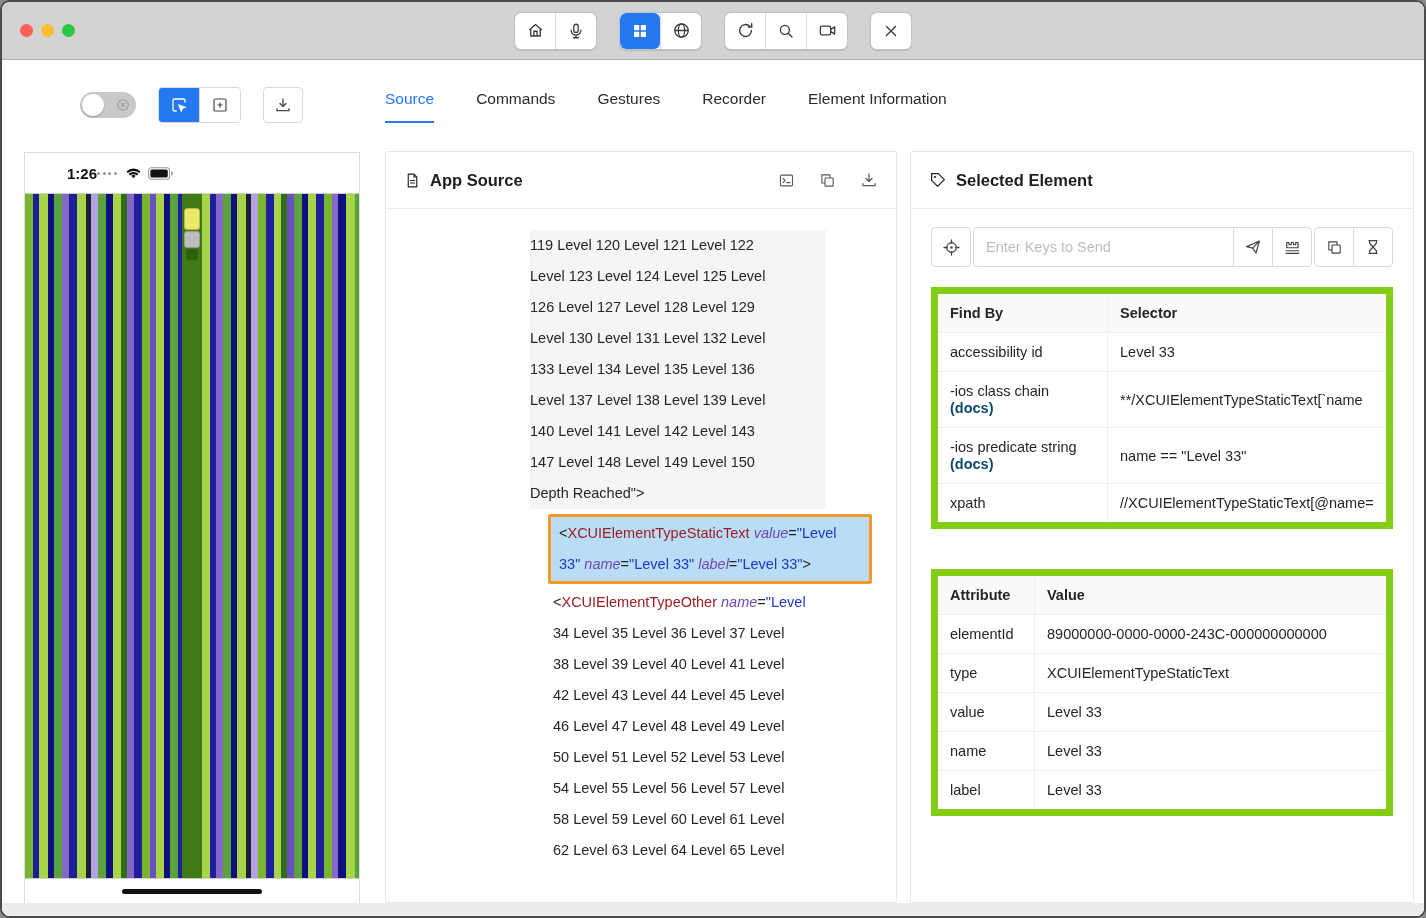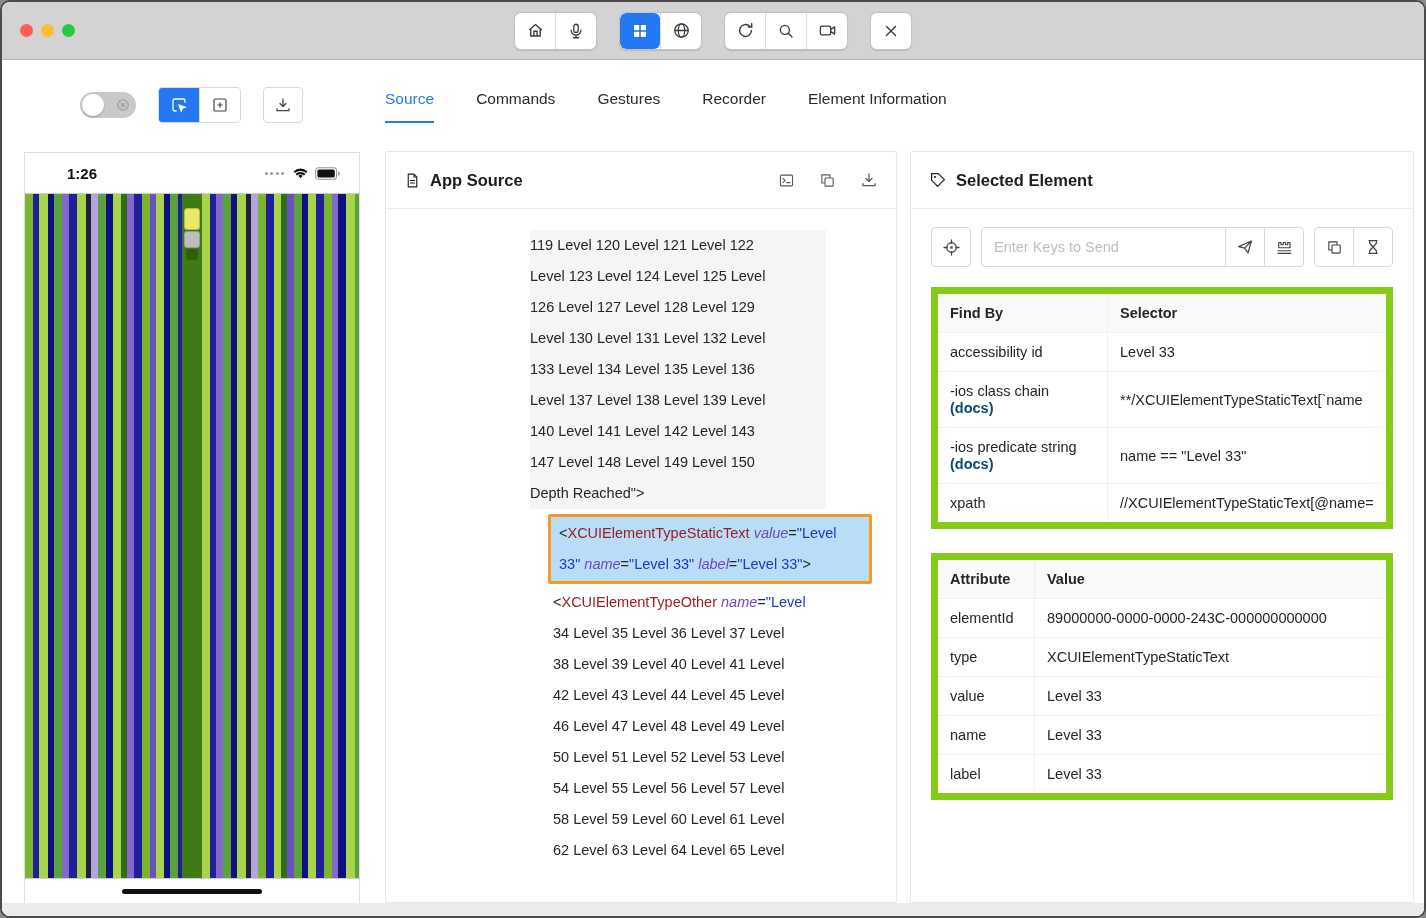--- a/index.html
+++ b/index.html
@@ -22,21 +22,21 @@
   .toggle{position:relative;width:56px;height:26px;background:#c9c9c9;border-radius:13px;cursor:pointer;}
   .toggle .knob{position:absolute;left:2px;top:2px;width:22px;height:22px;border-radius:50%;background:#fff;box-shadow:0 1px 2px rgba(0,0,0,.25);}
   .toggle .tg-ico{position:absolute;right:6px;top:6px;color:#9b9b9b;}
   .btn-group{display:flex;border-radius:4px;overflow:hidden;border:1px solid #d9d9d9;}
   .btn-group .gbtn{all:unset;cursor:pointer;width:40px;height:34px;display:flex;align-items:center;justify-content:center;background:#fff;color:#454545;}
   .btn-group .gbtn + .gbtn{border-left:1px solid #d9d9d9;}
   .btn-group .gbtn.active{background:#2478f2;color:#fff;}
   .solo-btn{all:unset;cursor:pointer;width:38px;height:34px;border:1px solid #d9d9d9;border-radius:4px;background:#fff;color:#454545;display:flex;align-items:center;justify-content:center;}
   
   .phone{position:absolute;left:22px;top:92px;width:336px;height:752px;background:#fff;border:1px solid #dedede;box-sizing:border-box;}
-  .statusbar{height:40px;display:flex;align-items:center;justify-content:space-between;padding:0 18px 0 42px;}
+  .statusbar{height:40px;display:flex;align-items:center;padding:0 18px 0 42px;}
   .statusbar .time{font-size:15px;font-weight:700;color:#111;}
   .sicons{display:flex;align-items:center;gap:6px;color:#111;}
   .sig-dots{display:flex;gap:2.5px;margin-right:2px;}
   .sig-dots i{width:3px;height:3px;border-radius:50%;background:#9a9a9a;}
   .stripes{position:relative;height:684px;display:flex;overflow:hidden;border-top:1px solid #cfcfcf;border-bottom:1px solid #cfcfcf;}
   .stripe{height:100%;}
   .player{position:absolute;left:50%;transform:translateX(-50%);top:14px;width:16px;}
   .player .hat{height:22px;background:#e9e868;border:1px solid #b9b94a;border-radius:3px;box-sizing:border-box;}
   .player .bod{height:17px;background:#bdbdbd;border:1px solid #9a9a9a;border-radius:3px;box-sizing:border-box;margin-top:1px;}
   .player .cap{height:11px;width:12px;margin:1px auto 0;background:#2f5e0f;border-radius:2px;}
@@ -57,34 +57,34 @@
   
   .source-body{padding-top:21px;font-size:14.5px;line-height:31px;color:#262626;}
   .src-block1{margin-left:144px;width:296px;background:#f5f5f5;cursor:pointer;}
   .src-selected{margin-left:162px;width:302px;background:#b9ddf6;border:3px solid #f59b25;border-radius:2px;padding:1px 8px;margin-top:5px;cursor:pointer;}
   .src-block3{margin-left:167px;width:300px;margin-top:3px;cursor:pointer;}
   .tagname{color:#9e1c23;}
   .attrname{color:#7048b6;font-style:italic;}
   .strval{color:#1d39c4;}
   .pln{color:#262626;}
   
-  .actions{display:flex;align-items:center;gap:10px;padding:18px 20px 4px;}
+  .actions{display:flex;align-items:center;gap:2px;padding:18px 20px 4px;}
   .icon-btn{all:unset;cursor:pointer;width:40px;height:40px;box-sizing:border-box;border:1px solid #d9d9d9;border-radius:4px;background:#fff;color:#454545;display:flex;align-items:center;justify-content:center;flex:none;}
   .keygroup{display:flex;flex:1;min-width:0;}
   .keys-input{flex:1;min-width:0;height:40px;box-sizing:border-box;border:1px solid #d9d9d9;border-radius:4px 0 0 4px;padding:0 12px;font-size:14.5px;color:#333;outline:none;font-family:"Liberation Sans",sans-serif;}
   .keys-input::placeholder{color:#bdbdbd;}
   .keygroup .icon-btn{border-radius:0;margin-left:-1px;}
   .keygroup .icon-btn:last-child{border-radius:0 4px 4px 0;}
   .pair{display:flex;flex:none;}
   .pair .icon-btn{border-radius:0;margin-left:-1px;}
   .pair .icon-btn:first-child{border-radius:4px 0 0 4px;margin-left:0;}
   .pair .icon-btn:last-child{border-radius:0 4px 4px 0;}
   
   .tbl{border:7px solid #84cc16;margin:16px 20px 0;font-size:14.5px;color:#262626;}
-  .attr-tbl{margin-top:24px;}
+  .attr-tbl{margin-top:40px;}
   .trow{display:flex;align-items:center;}
   .trow + .trow{border-top:1px solid #f0f0f0;}
   .cell{padding:11px 12px;box-sizing:border-box;}
   .thead .cell{background:#fafafa;font-weight:700;}
   .c1{flex:none;border-right:1px solid #f0f0f0;align-self:stretch;display:flex;flex-direction:column;justify-content:center;}
   .find-tbl .c1{width:170px;}
   .attr-tbl .c1{width:97px;}
   .c2{flex:1;min-width:0;white-space:nowrap;overflow:hidden;}
   .docs-link{color:#0c4a6e;font-weight:700;cursor:pointer;margin-top:1px;}
 </style>

